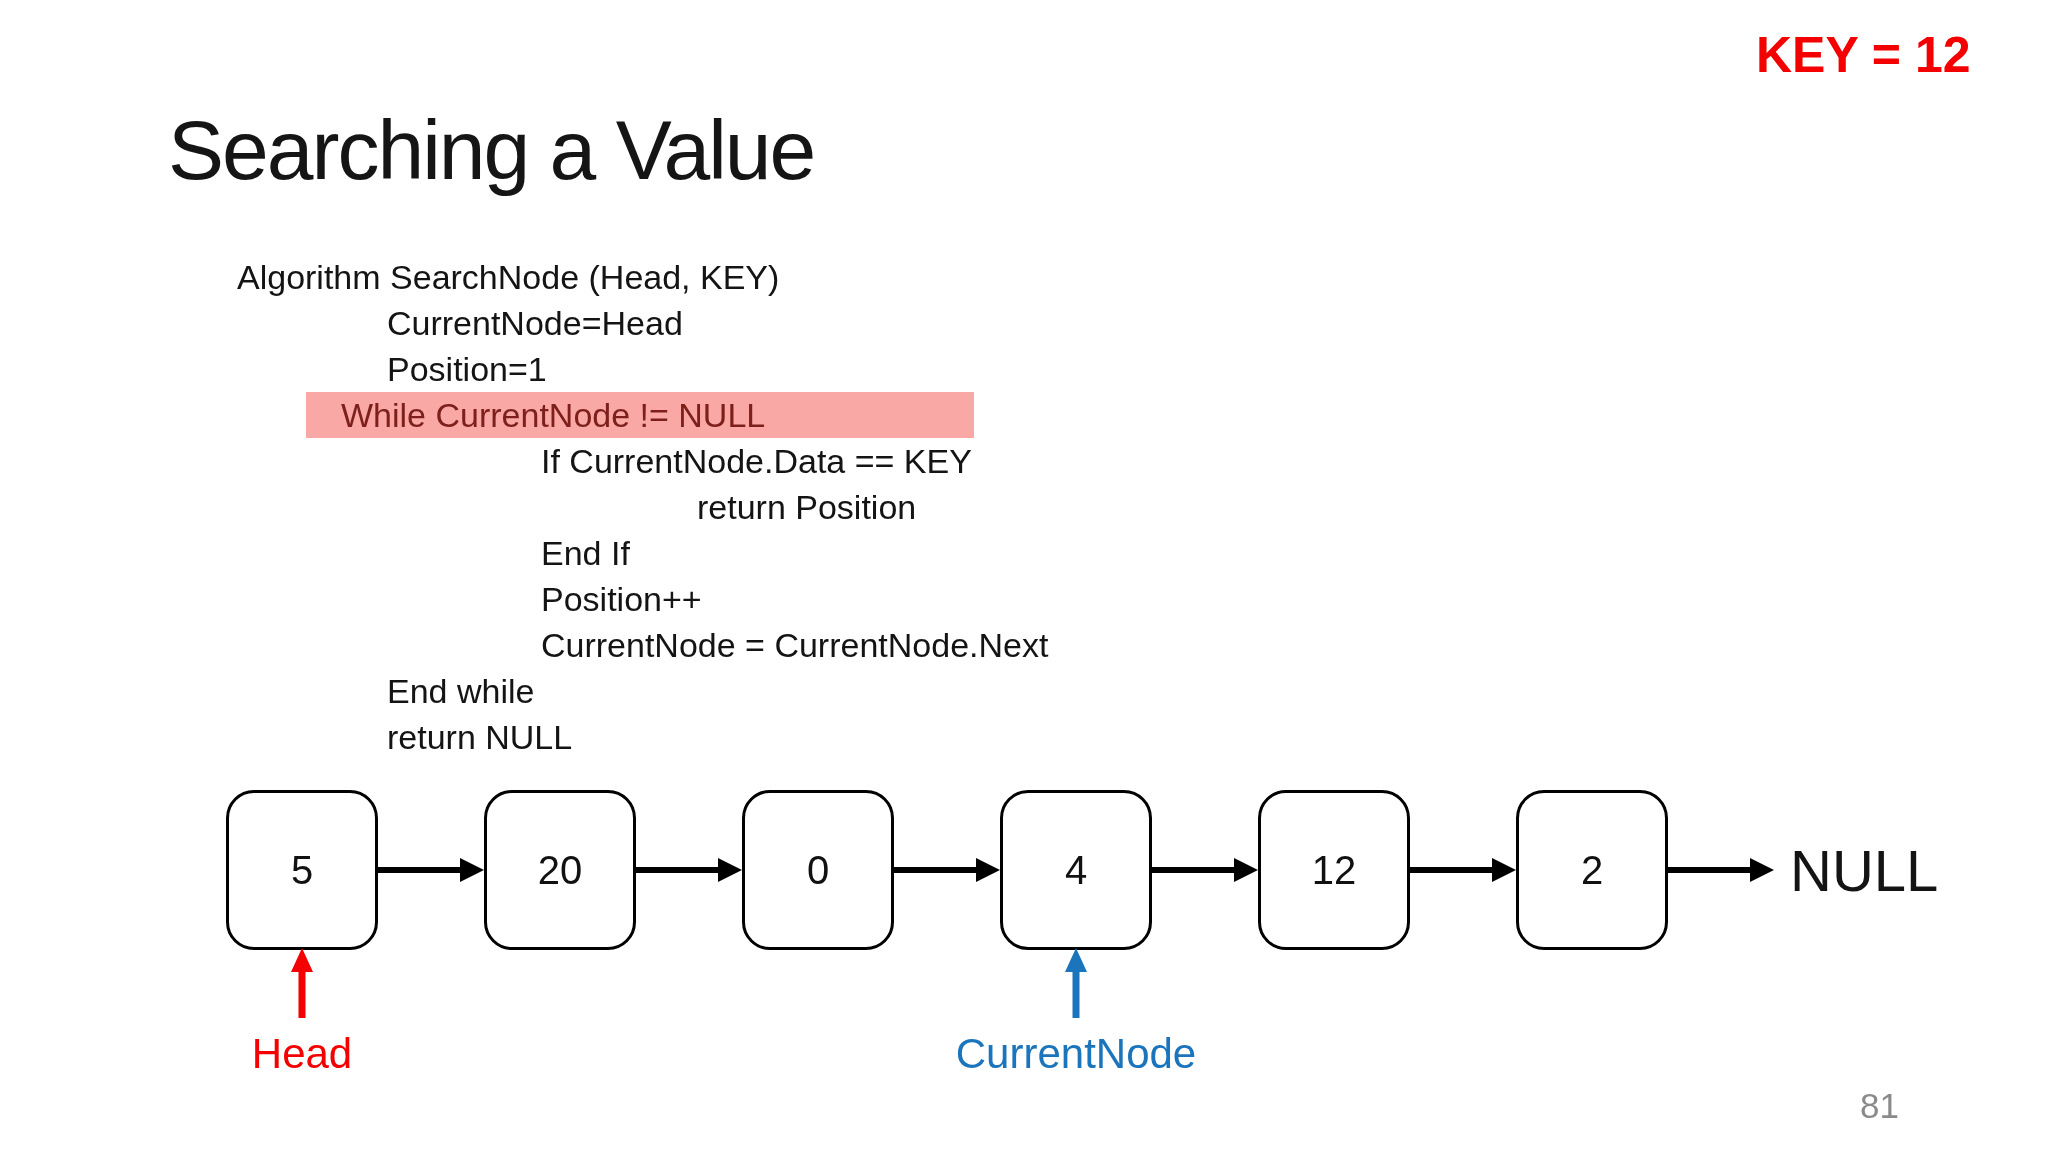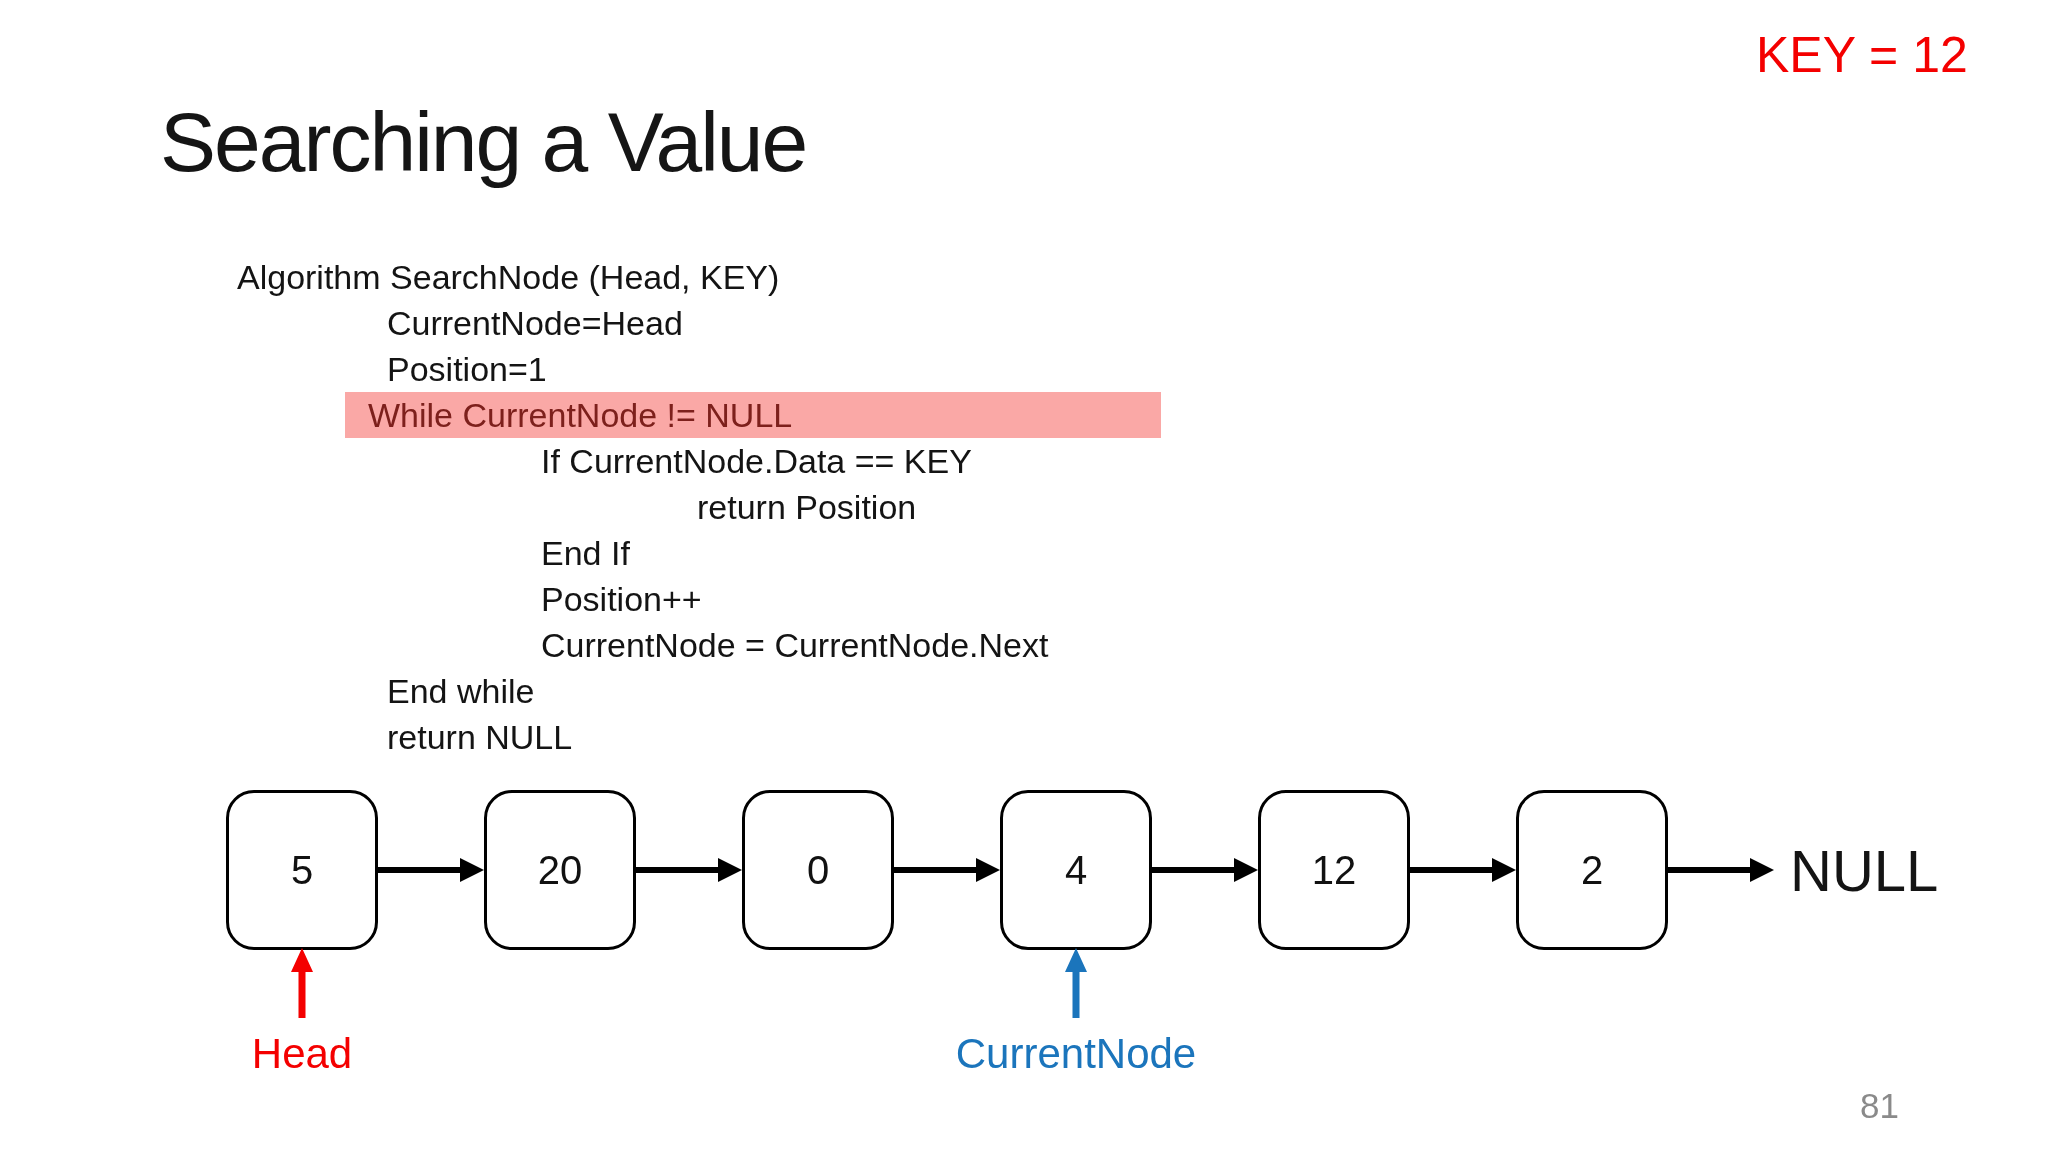--- a/index.html
+++ b/index.html
@@ -10,27 +10,27 @@
     background: #ffffff;
     overflow: hidden;
     font-family: "Liberation Sans", sans-serif;
     color: #111111;
   }
   .key-label {
     position: absolute;
     top: 26px;
     left: 1756px;
     font-size: 50px;
-    font-weight: 400;
+    font-weight: 700;
   }
   .title {
     position: absolute;
     top: 86px;
     left: 152px;
-    margin: 8px;
+    margin: 16px;
     font-size: 84px;
     font-weight: 300;
     letter-spacing: -2px;
     color: #151515;
   }
   .position-label {
     position: absolute;
     top: 184px;
     left: 1272px;
     font-size: 48px;
@@ -41,23 +41,23 @@
     position: absolute;
     left: 237px;
     top: 254px;
     font-size: 34px;
     line-height: 46px;
     white-space: pre;
     color: #141414;
   }
   .code-line.hl {
     box-sizing: border-box;
-    width: 816px;
-    margin-left: 108px;
-    padding-left: 23px;
+    width: 668px;
+    margin-left: 69px;
+    padding-left: 35px;
   }
   .list-row {
     position: absolute;
     left: 226px;
     top: 790px;
     display: flex;
     align-items: center;
   }
   .node {
     box-sizing: border-box;

